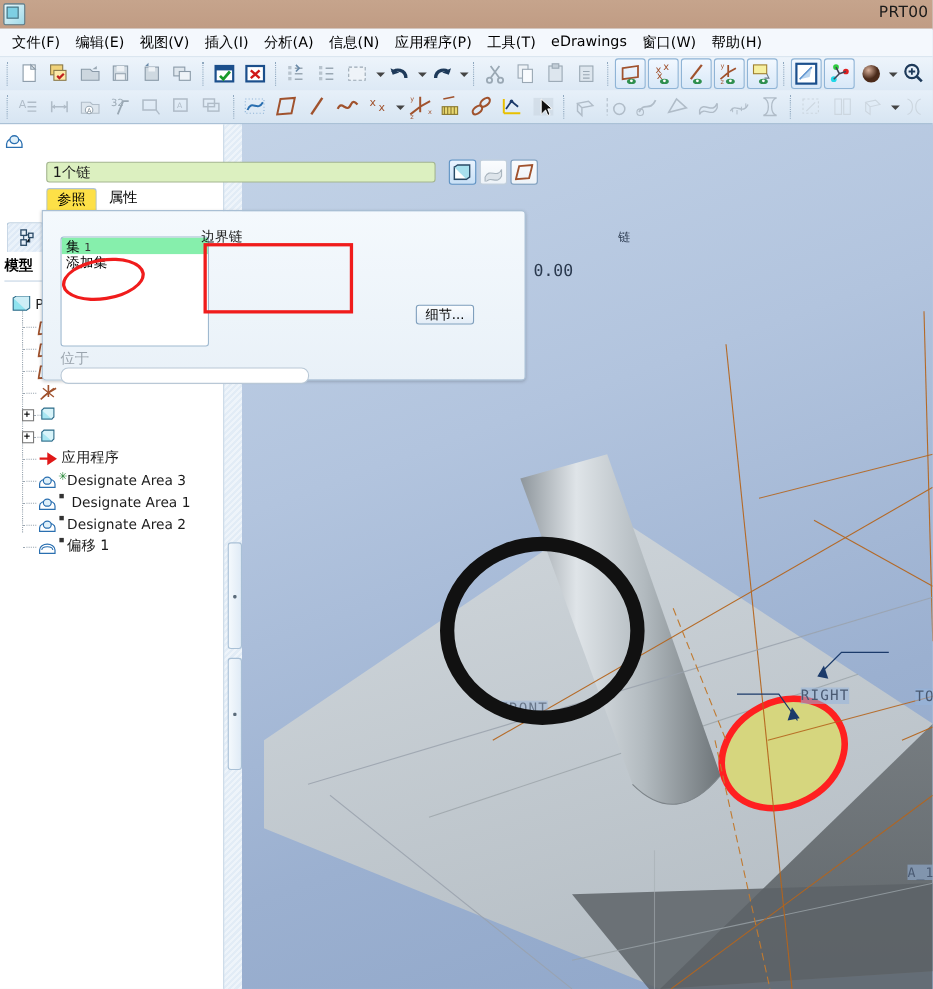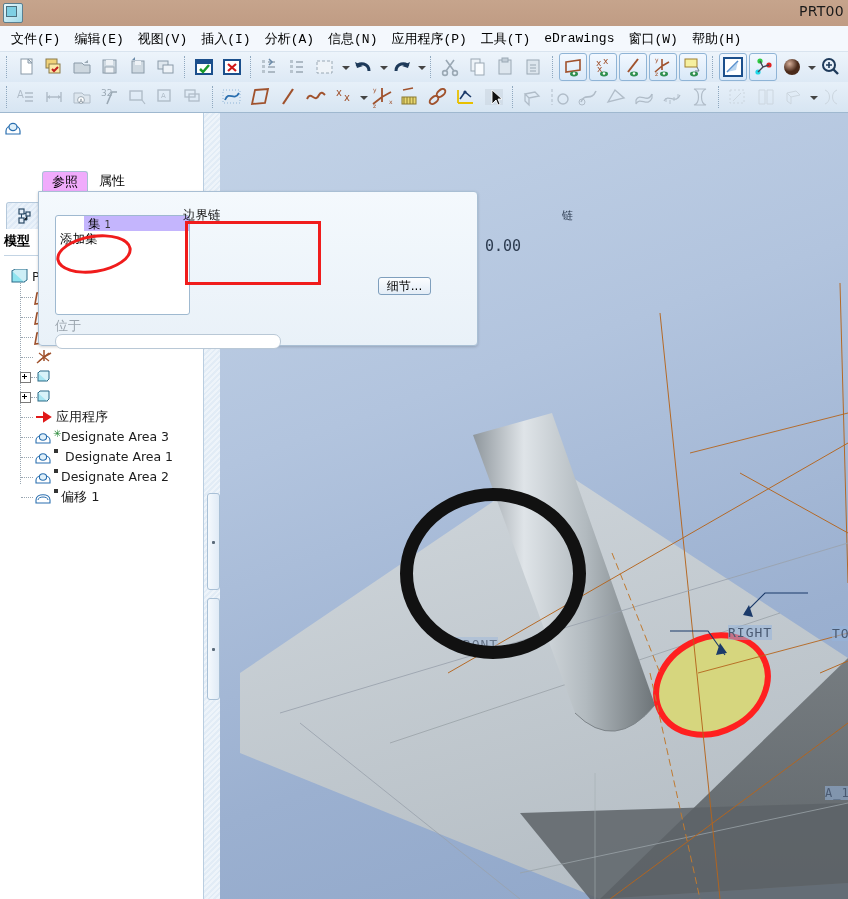--- a/index.html
+++ b/index.html
@@ -32,21 +32,21 @@
     white-space:nowrap;
   }
 
   
   .menubar{
     position:absolute;left:0;top:26px;width:848px;height:26px;
     background:#f4f8fd;border-bottom:1px solid #d9e4ef;
     display:flex;align-items:center;padding-left:4px;box-sizing:border-box;
   }
   .menu-item{
-    padding:3px 7px;font-size:13px;color:#000;cursor:default;white-space:nowrap;font-family:Liberation Mono, monospace;
+    padding:3px 7px;font-size:13px;color:#000;cursor:default;white-space:nowrap;
   }
 
   
   .toolbar{
     position:absolute;left:0;width:848px;height:30px;
     background:#e4eef8;box-sizing:border-box;
     display:flex;align-items:center;padding-left:2px;
   }
   .toolbar.row1{top:52px;background:linear-gradient(to bottom,#edf4fb,#dde9f5);}
   .toolbar.row2{top:82px;background:linear-gradient(to bottom,#e7f0f9,#d7e5f2);
@@ -164,40 +164,40 @@
     border:1px solid #c2cfdb;
   }
   .toggle-btn svg{position:absolute;left:3px;top:3px;}
 
   .tabsrow{position:absolute;left:0;top:28px;width:440px;height:21px;}
   .tabitem{
     position:absolute;top:0;height:21px;line-height:20px;font-size:13px;
     padding:0 9px;box-sizing:border-box;color:#000;
   }
   .tabitem.active{
-    background:#f0abfc;border:1px solid #a9bfd4;border-bottom:1px solid #f2f7fc;
+    background:#fde047;border:1px solid #a9bfd4;border-bottom:1px solid #f2f7fc;
     border-radius:3px 3px 0 0;font-weight:normal;
   }
   .dash-body{
     position:absolute;left:0;top:48px;width:440px;height:155px;
     background:linear-gradient(to bottom,#f4f9fd,#e9f1f8);
     border:1px solid #a9bfd4;border-radius:0 4px 4px 4px;
     box-shadow:0 1px 3px rgba(0,0,0,.18);
     box-sizing:border-box;
   }
   .setlist{
     position:absolute;left:16px;top:23px;width:135px;height:100px;
     background:#fff;border:1px solid #9fb9d0;border-radius:3px;
     box-sizing:border-box;overflow:hidden;
   }
   .setrow{
     height:15px;line-height:15px;font-size:12.5px;padding-left:4px;
     white-space:nowrap;
   }
-  .setrow.sel{background:#c4b5fd;margin-left:28px;}
+  .setrow.sel{background:#86efac;}
   .setrow .num{font-size:10px;color:#333;}
   .grp{
     position:absolute;left:142px;top:16px;width:272px;height:94px;
   }
   .grp-label{
     position:absolute;left:0;top:-1px;font-size:12.5px;color:#1a1a1a;
     background:transparent;padding:0 2px;white-space:nowrap;
   }
   .grp-box{
     position:absolute;left:0;top:12px;width:272px;height:62px;
@@ -888,20 +888,40 @@
     <div class="plane-label" style="left:234px;top:524px;font-size:13px;opacity:.75;">FRONT</div>
     <div class="plane-label" style="left:605px;top:673px;font-size:12px;">A_1</div>
     <div class="plane-label" style="left:612px;top:513px;font-size:13px;">TOP</div>
 
     <div class="blackcircle" style="left:180px;top:375px;width:160px;height:145px;"></div>
 
   </div>
 
   <div class="dash">
 
+    <div class="dash-top">
+      <div class="chainfield">1个链</div>
+
+      <div class="toggle-btn on" style="left:370px;">
+        <svg width="17" height="16" viewBox="0 0 17 16">
+          <rect x="1" y="3" width="11" height="11" fill="#fff" stroke="#2a4a66" stroke-width="1.4"></rect>
+          <path d="M1 3 l3-2 h11 v11 l-3 2" fill="#a8e0ee" stroke="#2a4a66" stroke-width="1.2"></path>
+        </svg>
+      </div>
+      <div class="toggle-btn off" style="left:398px;">
+        <svg width="17" height="16" viewBox="0 0 17 16">
+          <path d="M1 12 C5 3 12 14 16 5 L16 11 C12 20 5 9 1 18 Z" fill="#dde4ea" stroke="#a8b4be" stroke-width="1"></path>
+        </svg>
+      </div>
+      <div class="toggle-btn off" style="left:426px;border-color:#7f9fbd;">
+        <svg width="17" height="16" viewBox="0 0 17 16">
+          <path d="M4 2 L16 1 L13 13 L1 14 Z" fill="none" stroke="#a0522d" stroke-width="1.7"></path>
+        </svg>
+      </div>
+    </div>
 
     <div class="tabsrow">
       <div class="tabitem active" style="left:4px;">参照</div>
       <div class="tabitem" style="left:52px;">属性</div>
     </div>
 
     <div class="dash-body">
 
       <div class="setlist">
         <div class="setrow sel">

